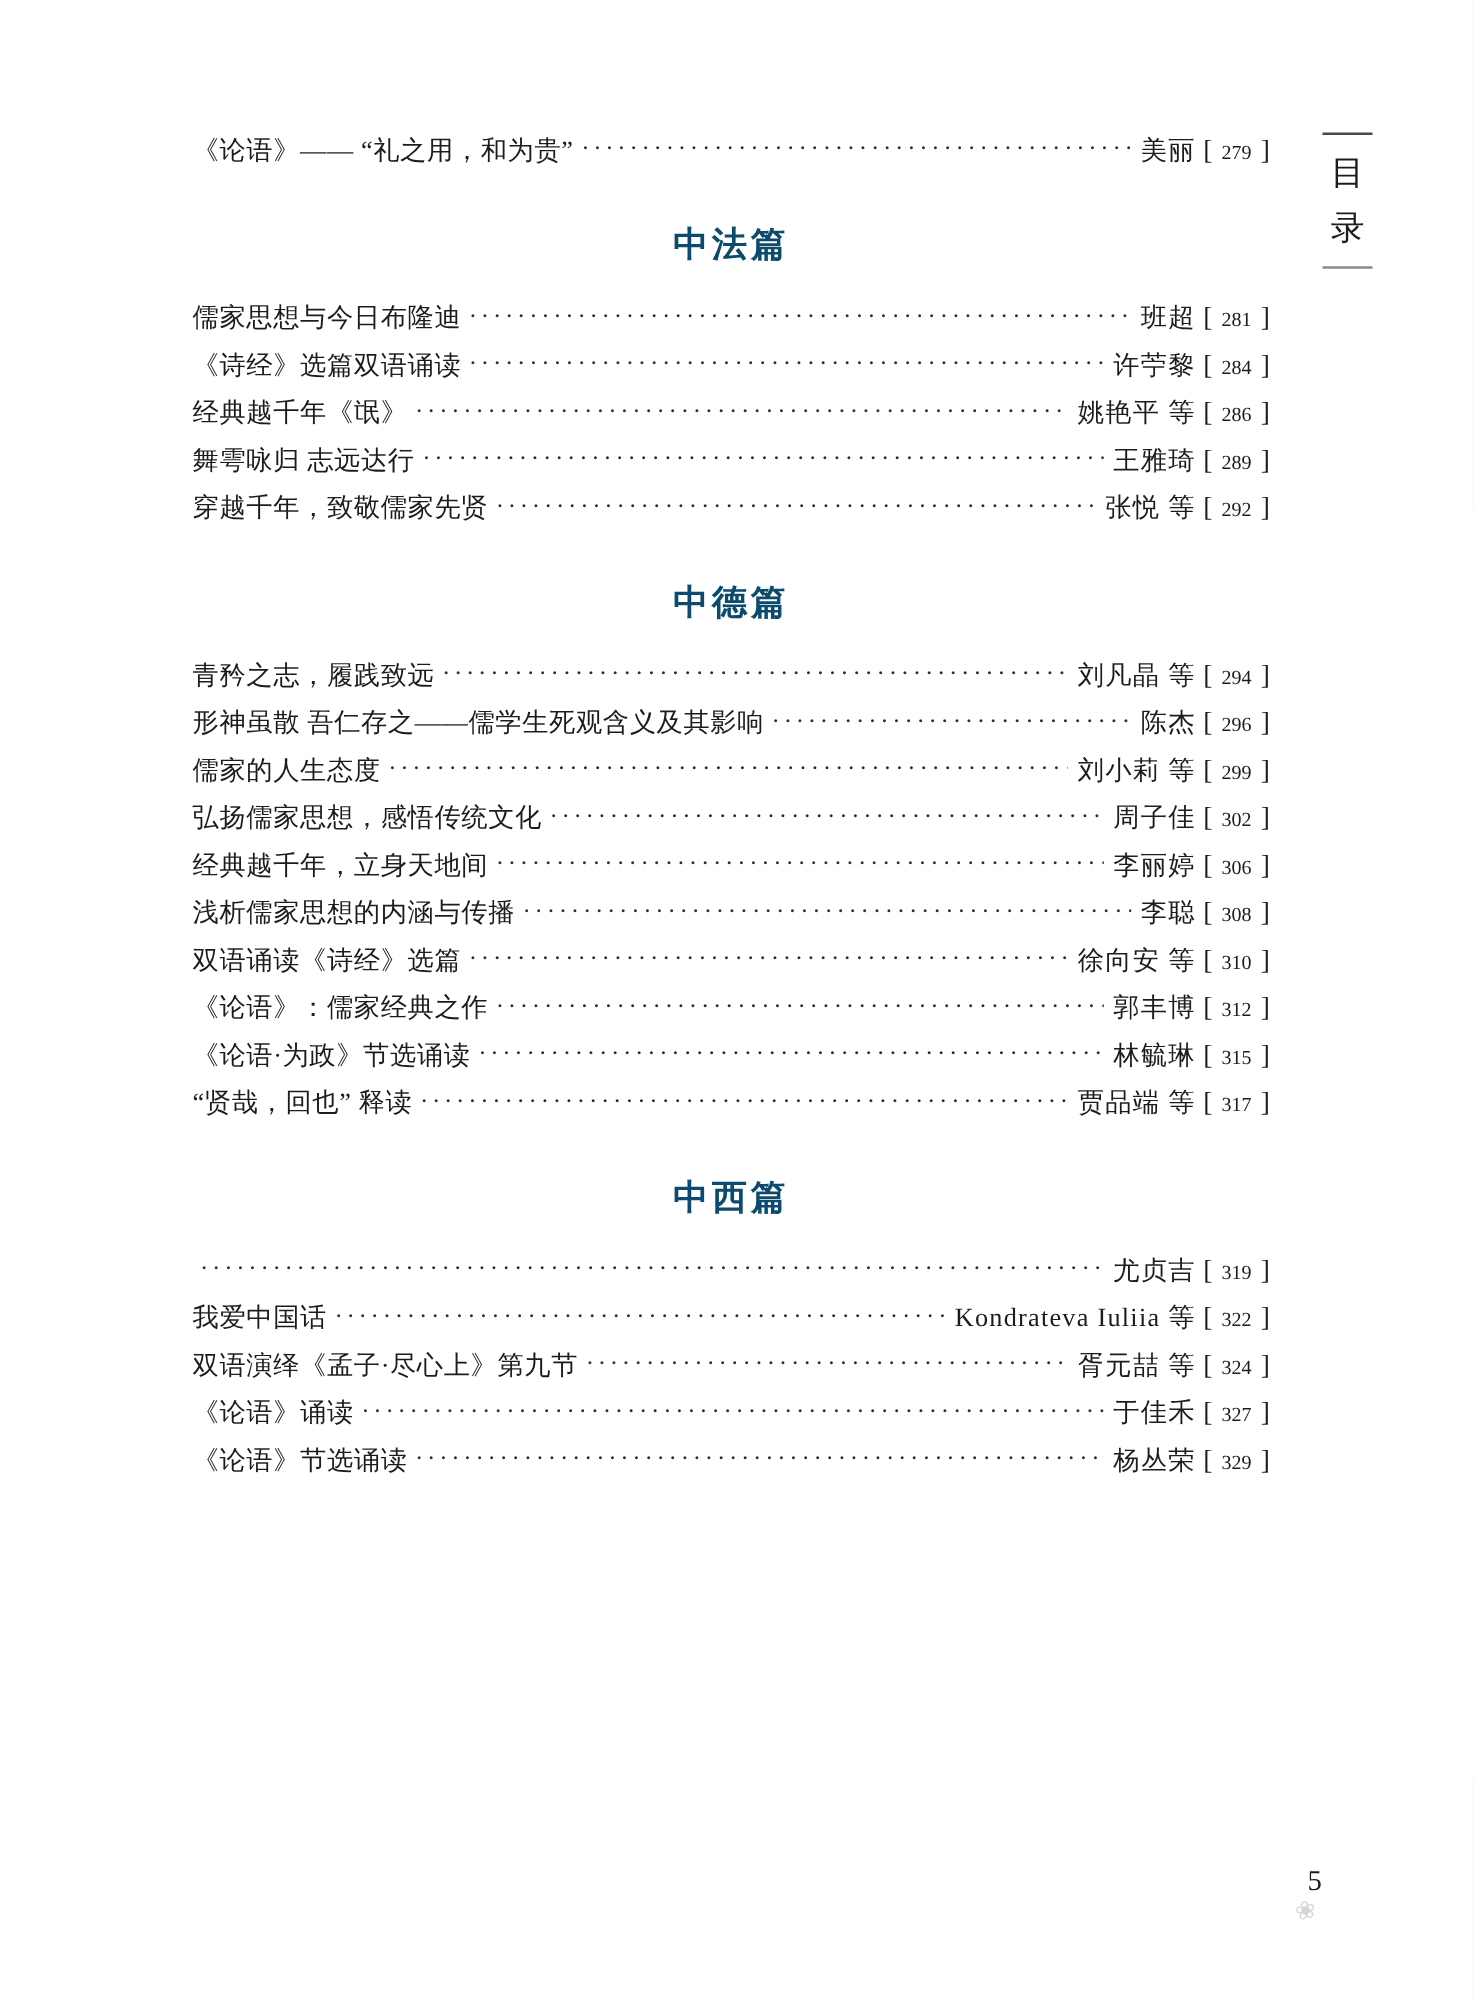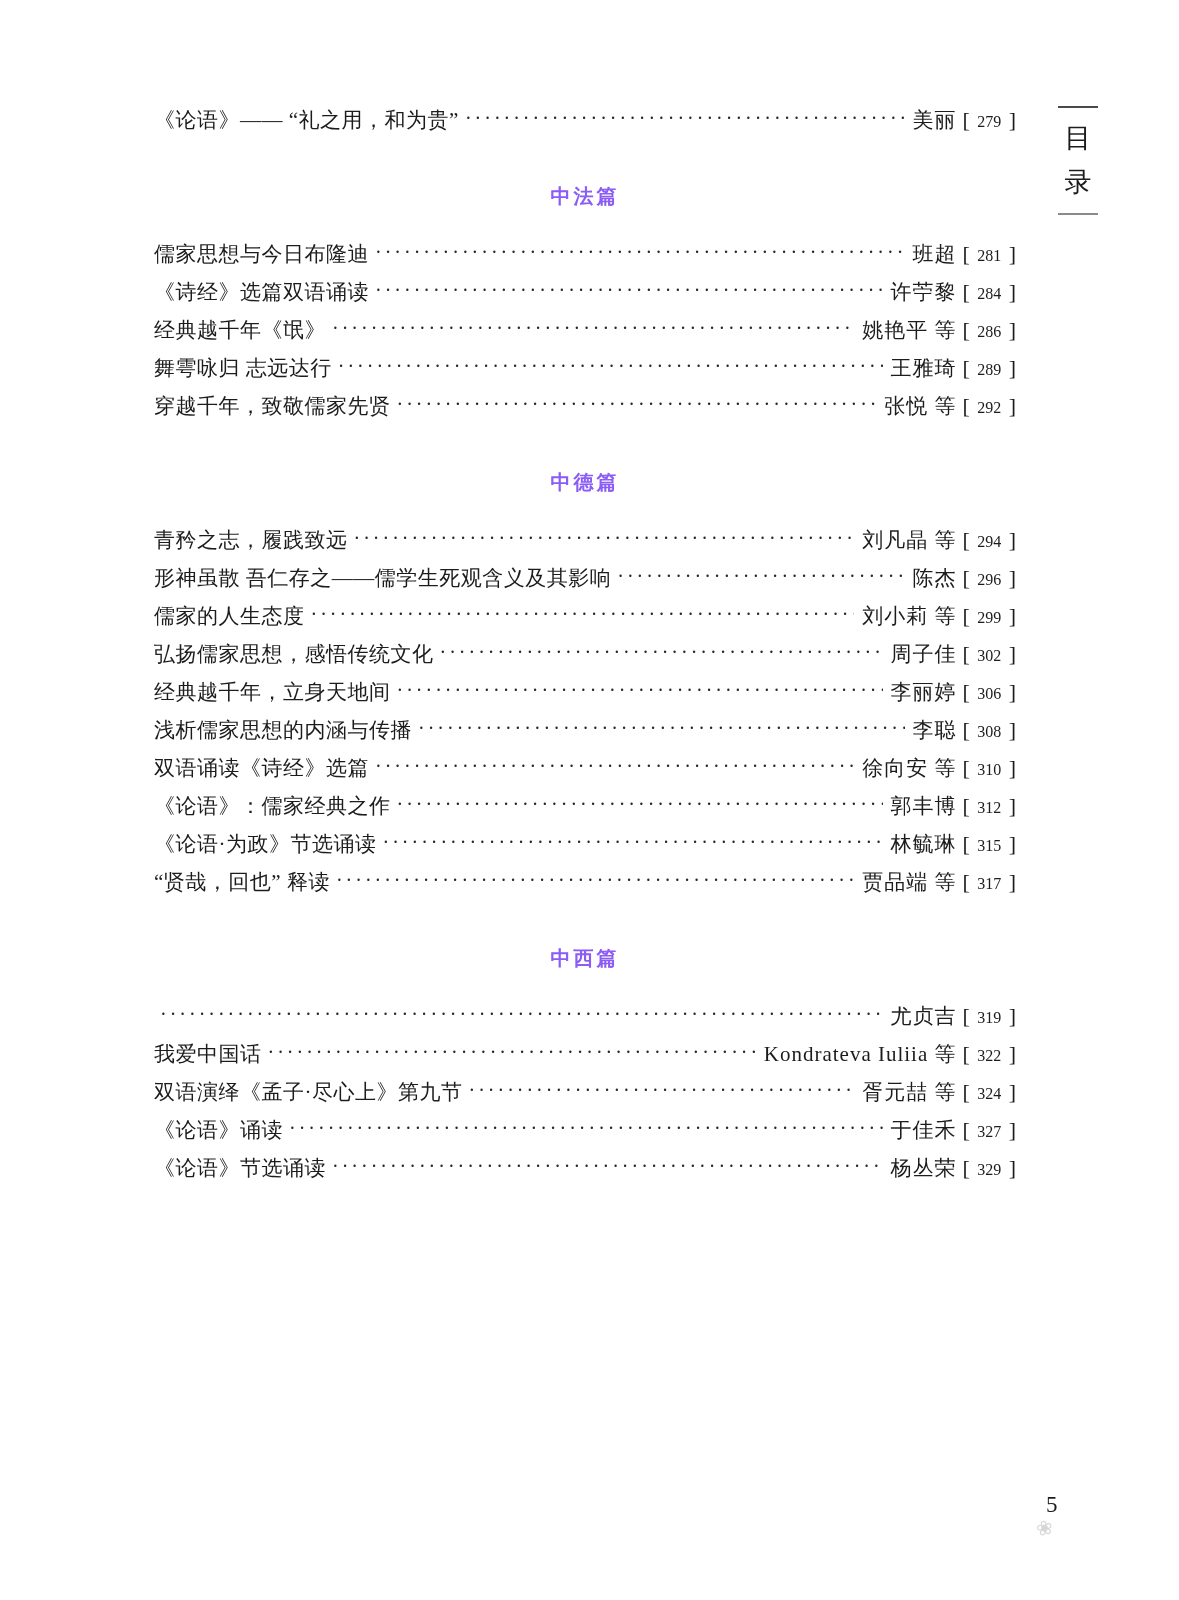--- a/index.html
+++ b/index.html
@@ -39,23 +39,23 @@
   .toc-page::before { content: "[\2009"; font-size: 22px; padding-right: 3px; }
   .toc-page::after  { content: "\2009]"; font-size: 22px; padding-left: 3px; }
   .section-heading {
     margin-top: 30px;
     height: 44px;
     line-height: 44px;
     margin-bottom: 22px;
     text-align: center;
     font-family: "Liberation Sans", "DejaVu Sans", sans-serif;
     font-weight: bold;
-    font-size: 20px;
+    font-size: 28px;
     letter-spacing: 3px;
-    color: #8b5cf6;
+    color: #0c4a6e;
   }
   
   .margin-tab {
     position: absolute;
     left: 1052px; top: 106px;
     width: 52px;
     text-align: center;
   }
   .margin-tab .rule {
     height: 2px; background: #4a4a4a;

